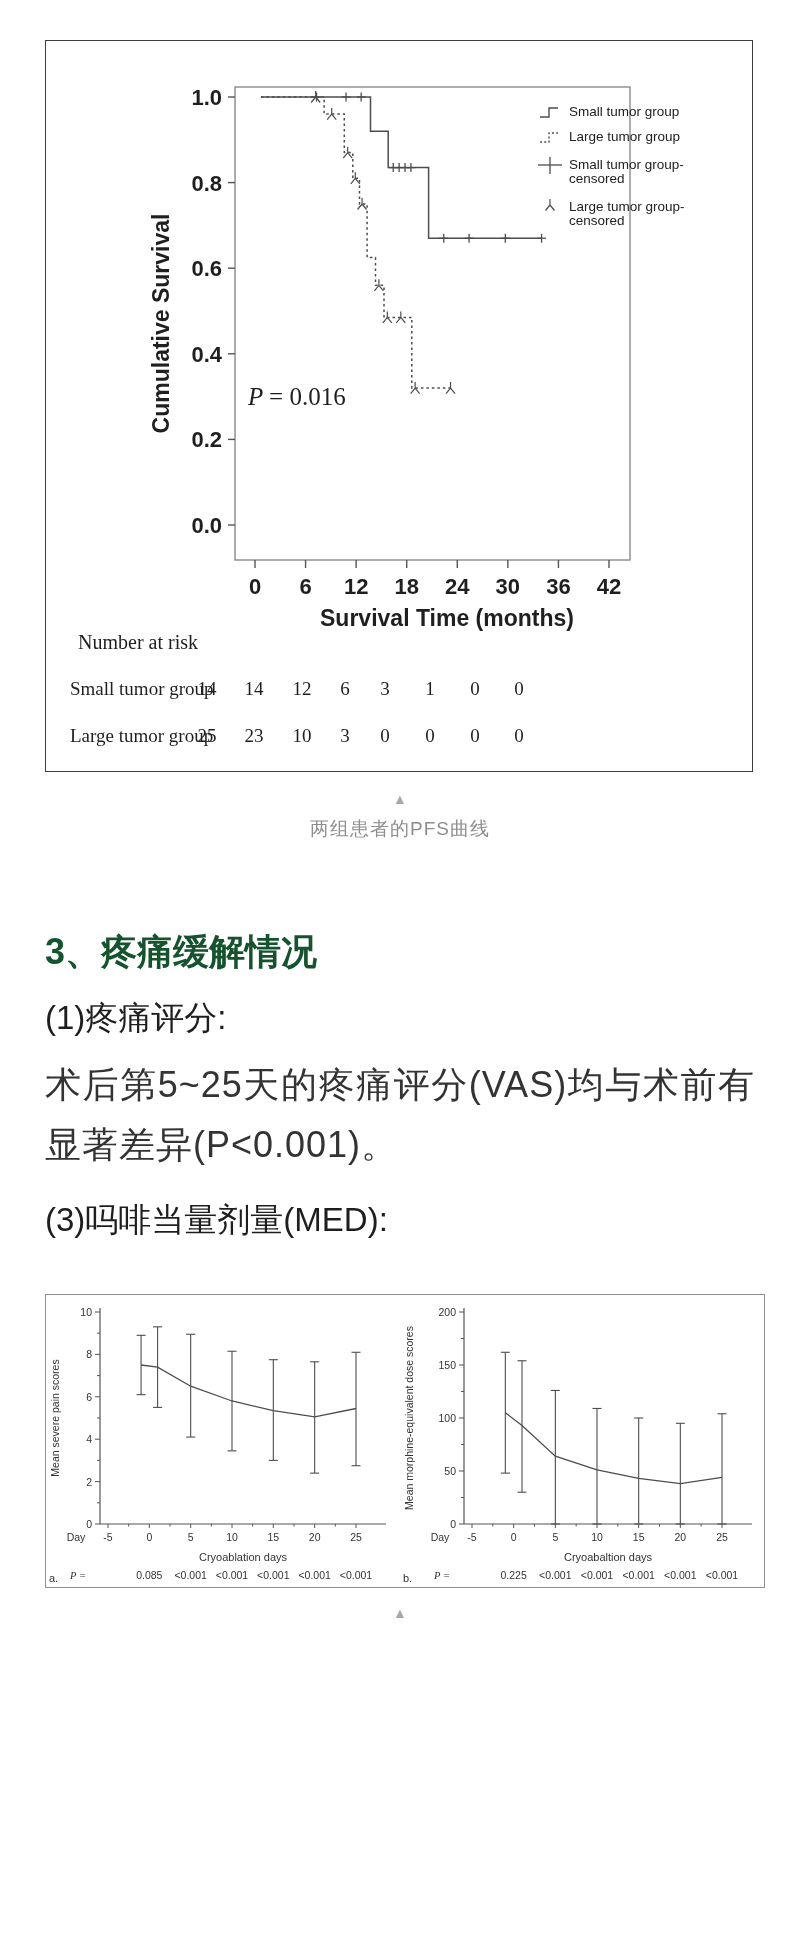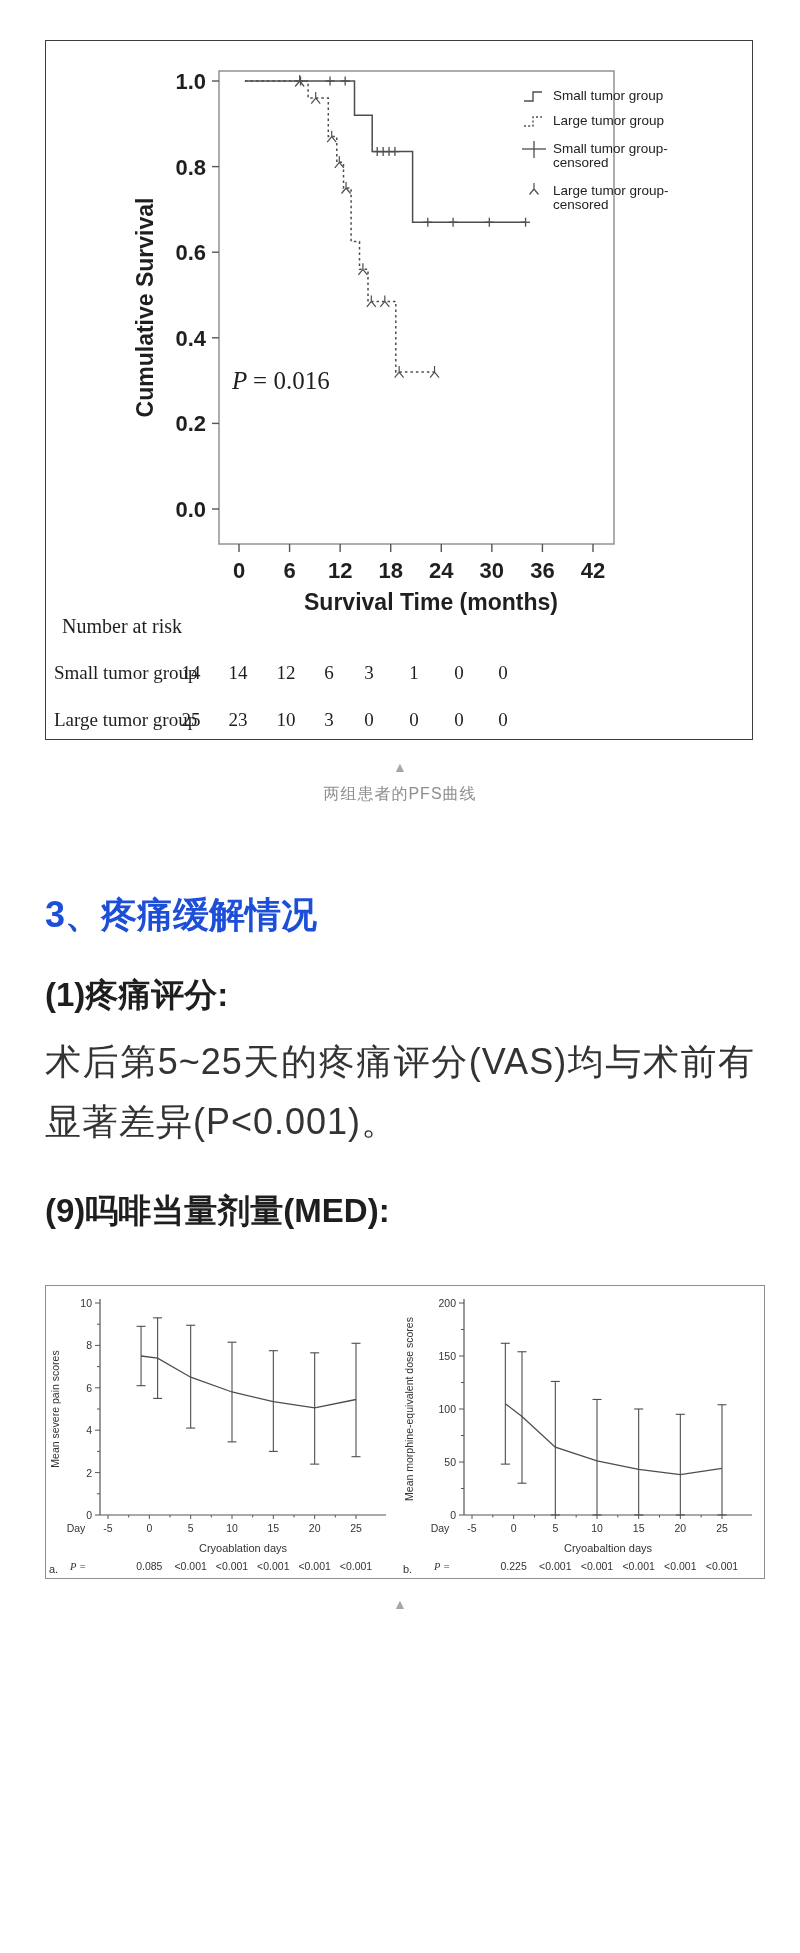--- a/index.html
+++ b/index.html
@@ -1,25 +1,25 @@
 <!DOCTYPE html>
 <html><head>
 <meta charset="utf-8">
 <style>
   html,body{margin:0;padding:0;background:#ffffff;}
   body{width:800px;height:1953px;overflow:hidden;font-family:"Liberation Sans",sans-serif;}
   .content{padding:0 45px 30px 45px;}
-  figure{margin:0;padding:0;background:#fff;}
+  figure{margin:0;padding:16px;background:#fff;}
   .km-figure{margin-top:40px;width:708px;border:1px solid #3d3d3d;box-sizing:border-box;}
   .km-figure svg{display:block;}
   .fig-caption{text-align:center;}
   .fig-caption .tri{color:#a8a8a8;font-size:14px;line-height:14px;margin-top:20px;}
-  .fig-caption .cap-text{color:#8e8e8e;font-size:16px;margin-top:10px;letter-spacing:1px;}
-  h2.sec{font-size:36px;font-weight:bold;color:#1d4ed8;margin:88px 0 0 0;line-height:1.2;}
-  h3.sub{font-size:33px;font-weight:bold;color:#1e1e1e;margin:36px 0 0 0;line-height:1.4;}
+  .fig-caption .cap-text{color:#8e8e8e;font-size:19px;margin-top:10px;letter-spacing:1px;}
+  h2.sec{font-size:36px;font-weight:bold;color:#14532d;margin:88px 0 0 0;line-height:1.2;}
+  h3.sub{font-size:33px;font-weight:normal;color:#1e1e1e;margin:22px 0 0 0;line-height:1.4;}
   p.body-para{font-size:36px;color:#333333;margin:14px 0 0 0;line-height:60px;
     text-align:justify;text-justify:inter-ideograph;letter-spacing:1px;}
   .pain-figure{margin-top:50px;width:720px;border:1px solid #8f8f8f;box-sizing:border-box;
     display:flex;flex-direction:row;justify-content:space-between;align-items:flex-start;padding:1px 0;}
   .pain-figure svg{display:block;}
   .bottom-caption .tri{margin-top:18px;}
 </style>
 </head>
 <body>
 
@@ -135,21 +135,21 @@
   </figure>
 
   <div class="fig-caption">
     <div class="tri">▲</div>
     <div class="cap-text">两组患者的PFS曲线</div>
   </div>
 
   <h2 class="sec">3、疼痛缓解情况</h2>
   <h3 class="sub">(1)疼痛评分:</h3>
   <p class="body-para">术后第5~25天的疼痛评分(VAS)均与术前有显著差异(P&lt;0.001)。</p>
-  <h3 class="sub">(9)吗啡当量剂量(MED):</h3>
+  <h3 class="sub">(3)吗啡当量剂量(MED):</h3>
 
   <figure class="pain-figure">
     <svg id="pain-chart" width="352" height="290" viewBox="0 0 352 290">
         <line x1="54" y1="12" x2="54" y2="228" stroke="#555" stroke-width="1.2"></line>
         <line x1="54" y1="228" x2="340" y2="228" stroke="#555" stroke-width="1.2"></line>
         <line x1="49" y1="228" x2="54" y2="228" stroke="#555" stroke-width="1"></line>
         <text x="46" y="232" fill="#333" text-anchor="end" font-size="10.5" font-family="Liberation Sans, sans-serif">0</text>
         <line x1="51" y1="206.8" x2="54" y2="206.8" stroke="#555" stroke-width="1"></line>
         <line x1="49" y1="185.6" x2="54" y2="185.6" stroke="#555" stroke-width="1"></line>
         <text x="46" y="189.6" fill="#333" text-anchor="end" font-size="10.5" font-family="Liberation Sans, sans-serif">2</text>

